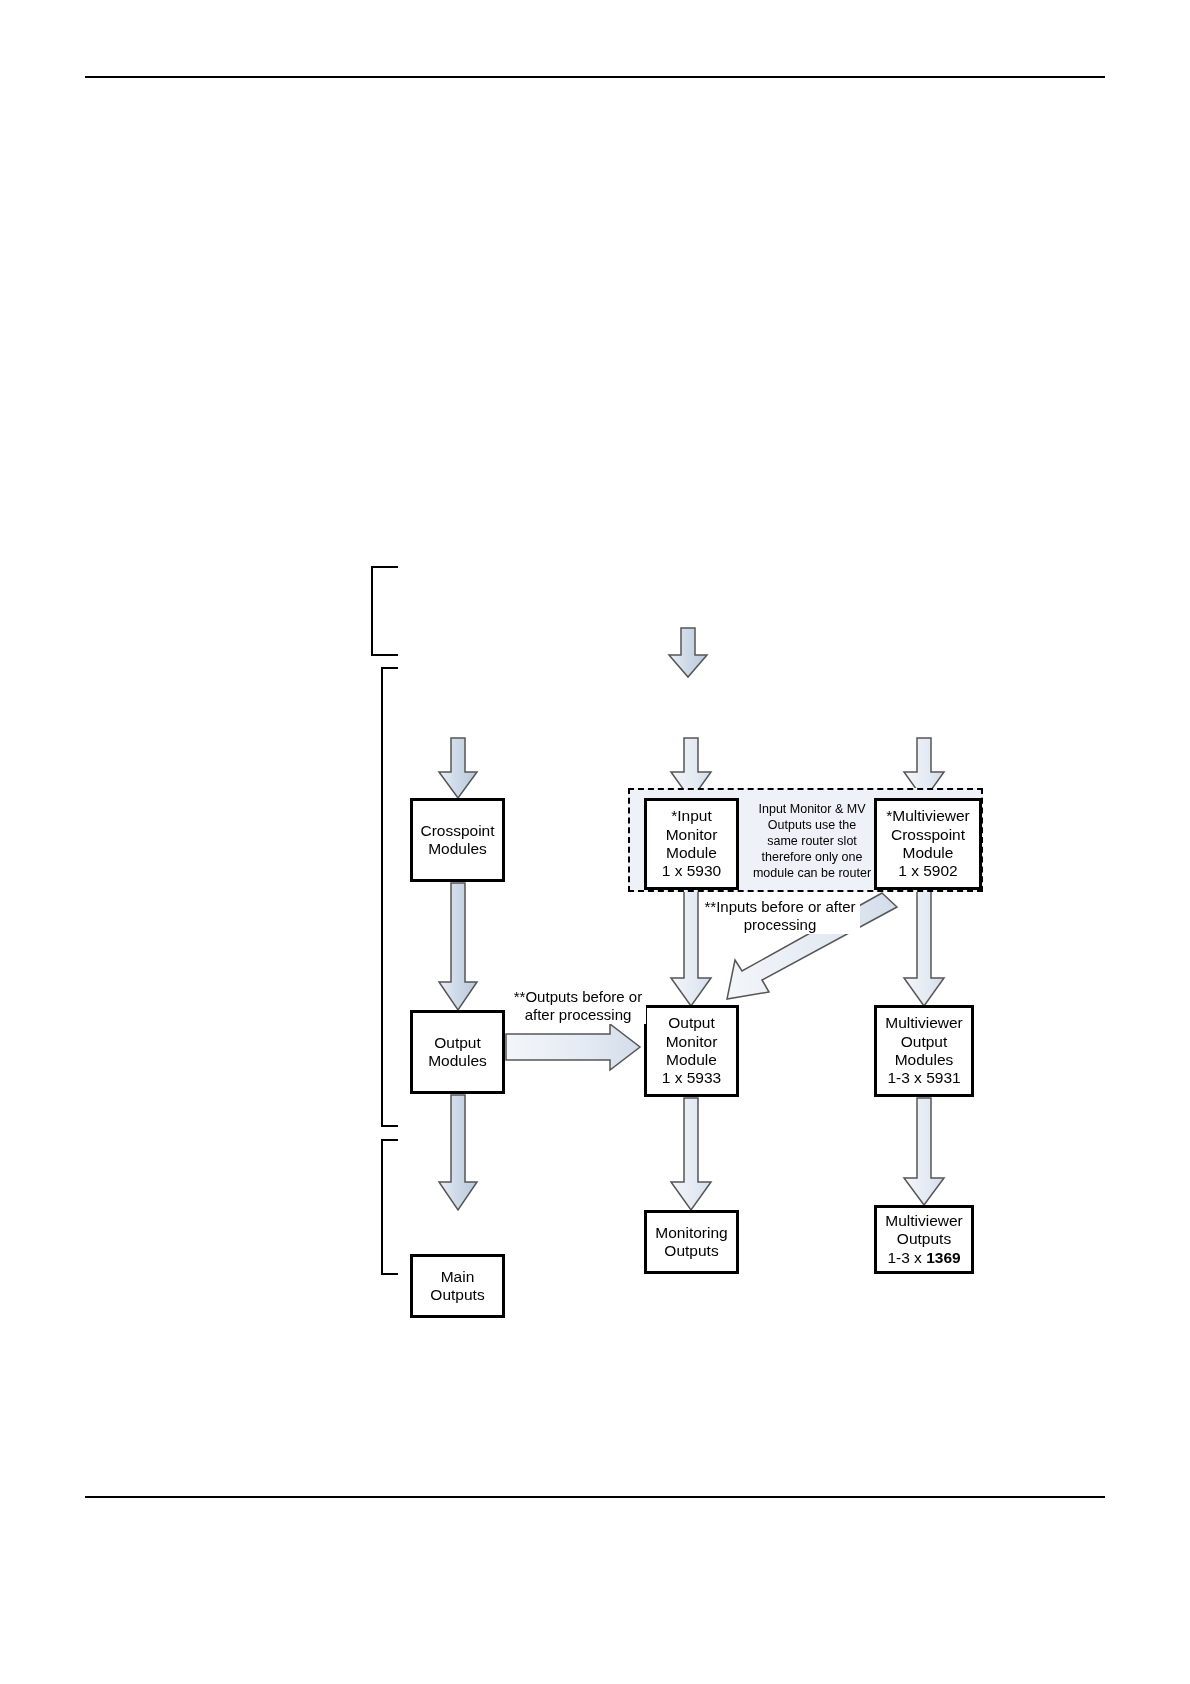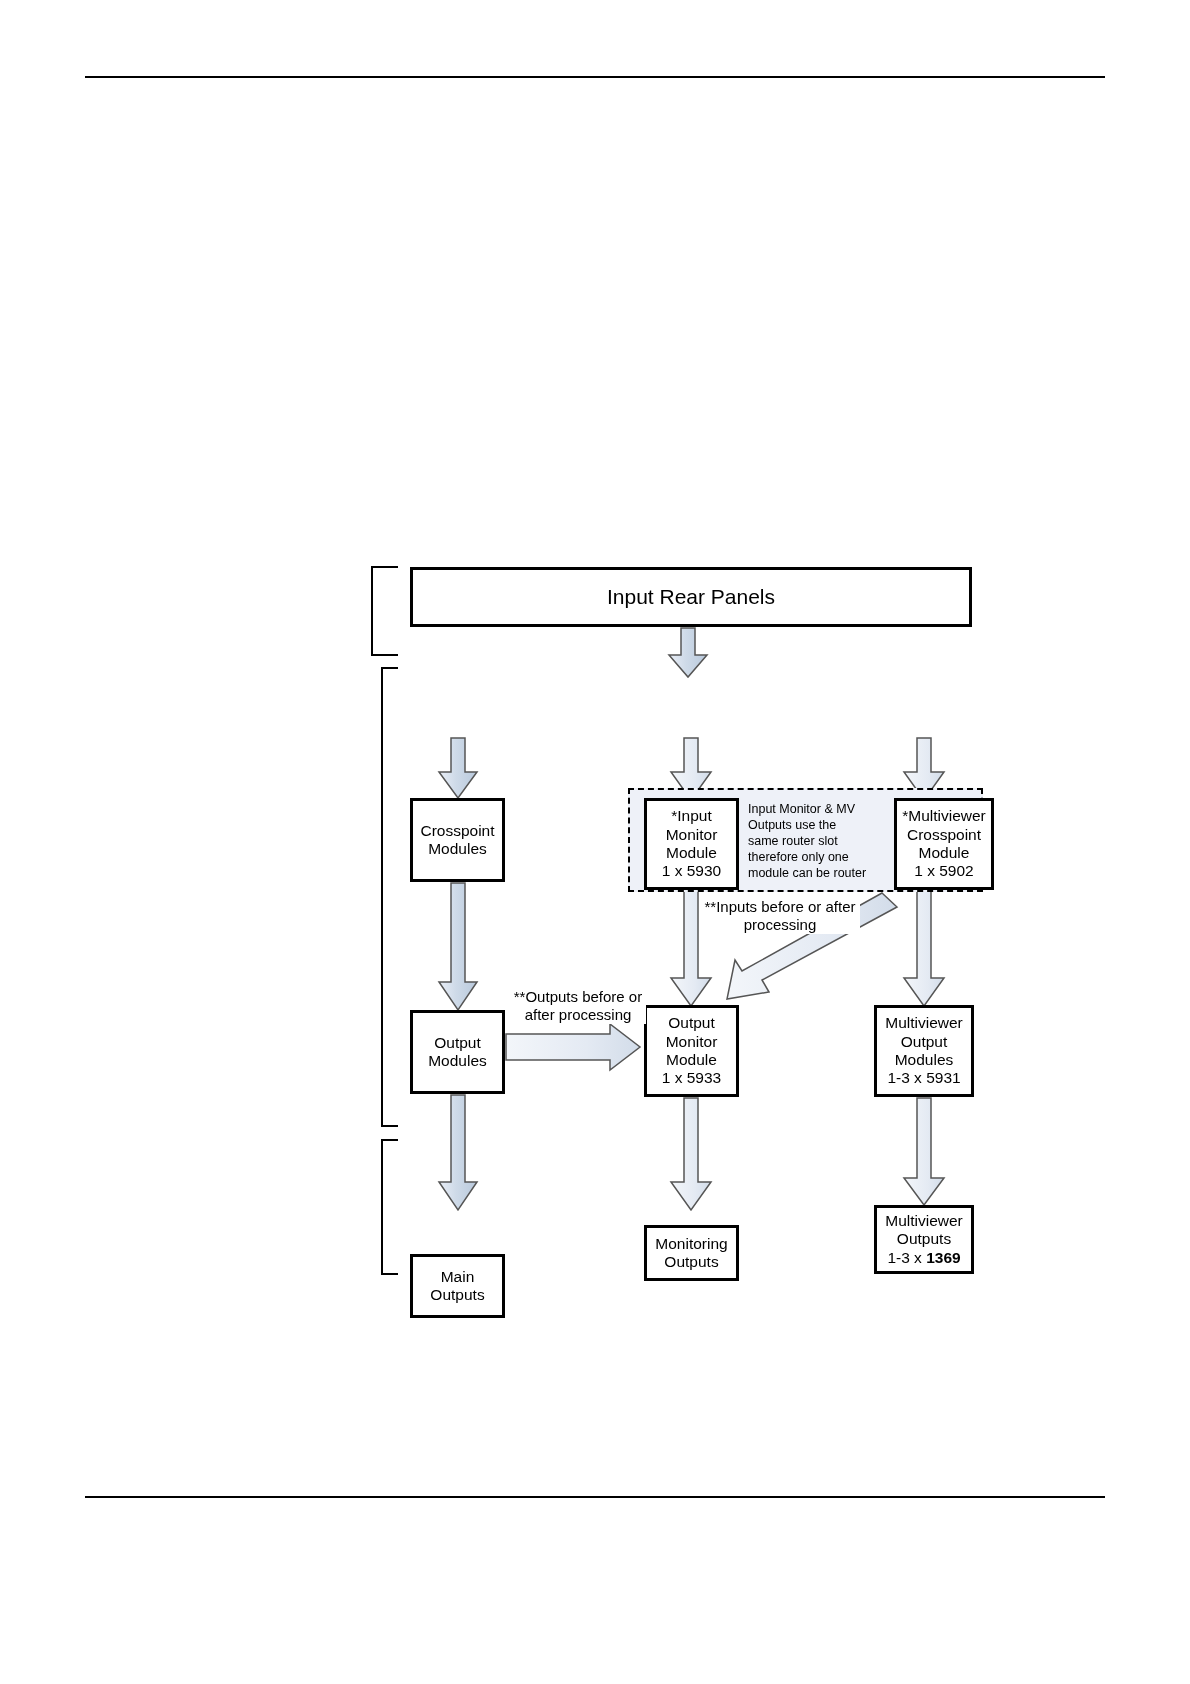--- a/index.html
+++ b/index.html
@@ -43,41 +43,41 @@
   #box-input-mod{top:127px;height:60px;}
 
   
   .col-box{width:95px;font-size:15.5px;}
   #box-crosspoint{left:40px;top:248px;height:84px;}
   #box-output-mod{left:40px;top:460px;height:84px;}
   #box-main-out{left:40px;top:660px;height:64px;margin-top:44px;}
 
   #box-input-monitor{left:274px;top:248px;height:92px;}
   #box-output-monitor{left:274px;top:455px;height:92px;}
-  #box-monitoring-out{left:274px;top:660px;height:56px;margin-top:15px;}
-
-  #box-mv-crosspoint{left:524px;top:248px;height:92px;width:100px;}
+  #box-monitoring-out{left:274px;top:660px;height:64px;}
+
+  #box-mv-crosspoint{left:504px;top:248px;height:92px;width:108px;}
   #box-mv-output{left:504px;top:455px;height:92px;width:100px;}
   #box-mv-out{left:504px;top:655px;height:69px;width:100px;}
 
   
   #dashed-region{
     position:absolute;
     left:258px;top:238px;width:355px;height:104px;
     border:2px dashed #000;
     background:#eef1f8;
     box-sizing:border-box;
     z-index:2;
   }
   #note-slot{
     position:absolute;
     left:378px;top:243px;width:128px;height:96px;
     font-size:12.5px;
     line-height:1.28;
-    text-align:left;
+    text-align:center;
     color:#000;
     z-index:6;
     display:flex;flex-direction:column;justify-content:center;
   }
 
   .annot{
     position:absolute;
     font-size:15px;
     line-height:1.2;
     color:#000000;
@@ -154,23 +154,20 @@
     <div id="dashed-region"></div>
 
     <div id="note-slot">
       <span class="ln">Input Monitor &amp; MV</span>
       <span class="ln">Outputs use the</span>
       <span class="ln">same router slot</span>
       <span class="ln">therefore only one</span>
       <span class="ln">module can be router</span>
     </div>
 
-    <div class="box banner" id="box-input-rear">
-      <span class="ln">Input Rear Panels</span>
-    </div>
 
 
     <div class="box col-box" id="box-crosspoint">
       <span class="ln">Crosspoint</span>
       <span class="ln">Modules</span>
     </div>
 
     <div class="box col-box" id="box-input-monitor">
       <span class="ln">*Input</span>
       <span class="ln">Monitor</span>

